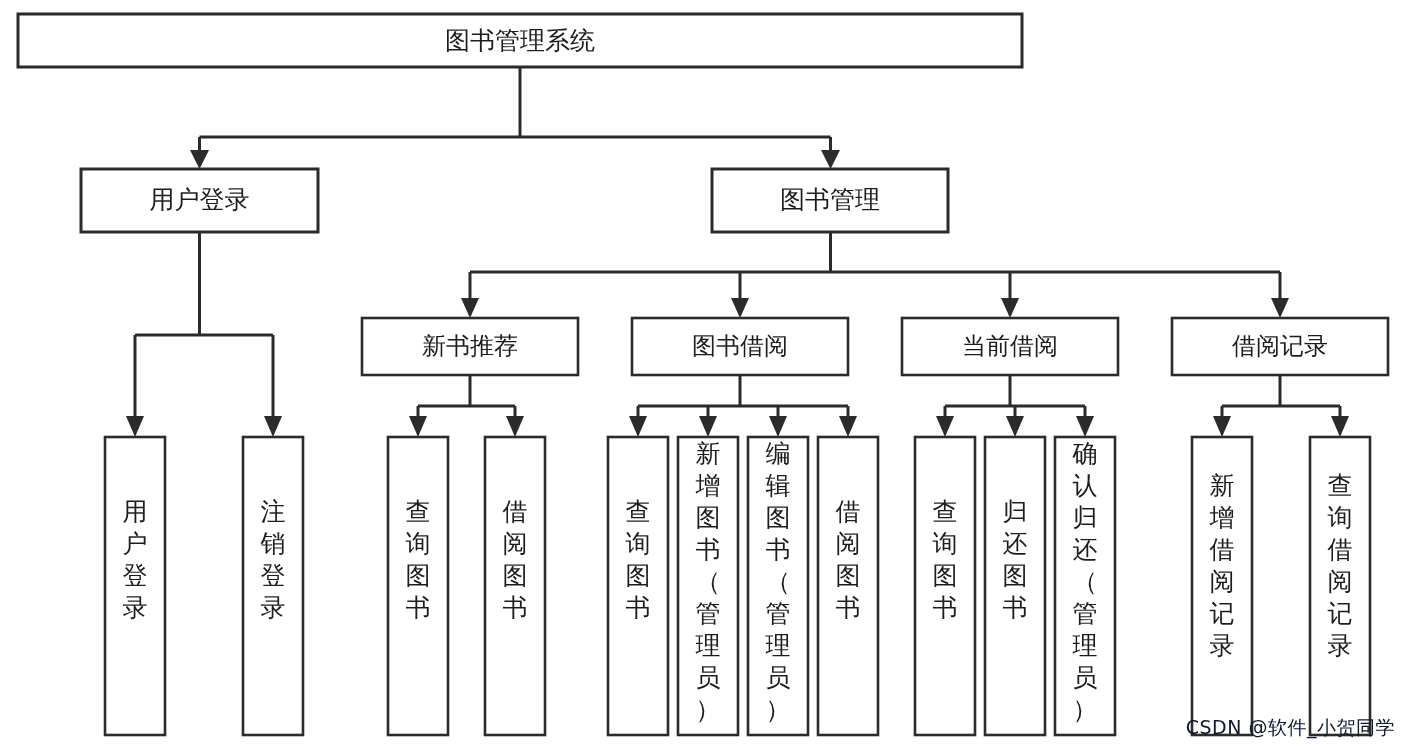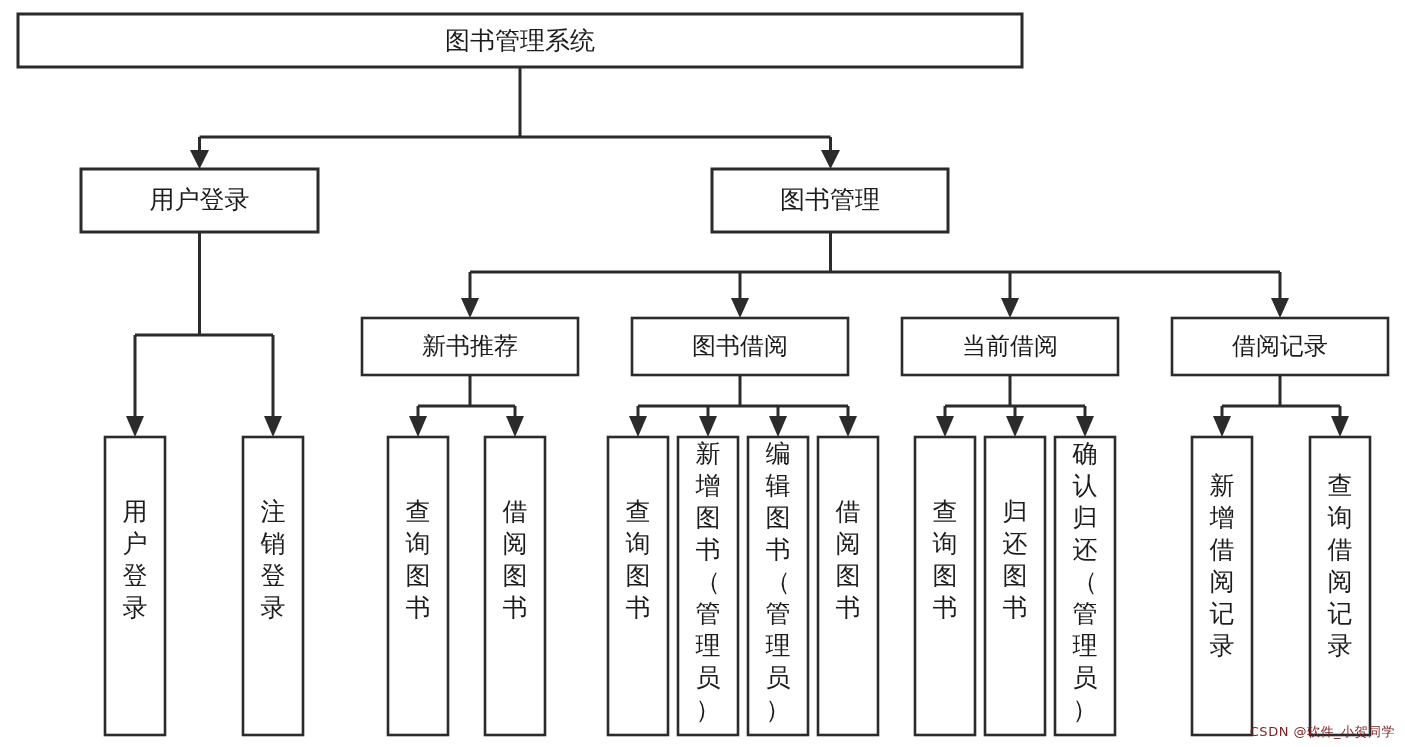--- a/index.html
+++ b/index.html
@@ -61,22 +61,22 @@
   .vert-label {
     fill: #1c1c1c;
     font-family: "DejaVu Sans", "Liberation Sans", sans-serif;
     font-size: 25px;
     text-anchor: middle;
   }
   .watermark {
     position: absolute;
     right: 10px;
     bottom: 6px;
-    color: #7f1d1d;
-    font-size: 13px;
+    color: #0f172a;
+    font-size: 19px;
     font-family: "DejaVu Sans", "Liberation Sans", sans-serif;
     letter-spacing: 0.5px;
     white-space: nowrap;
     user-select: none;
   }
 </style>
 </head>
 <body>
 
 <div id="diagram-root">

